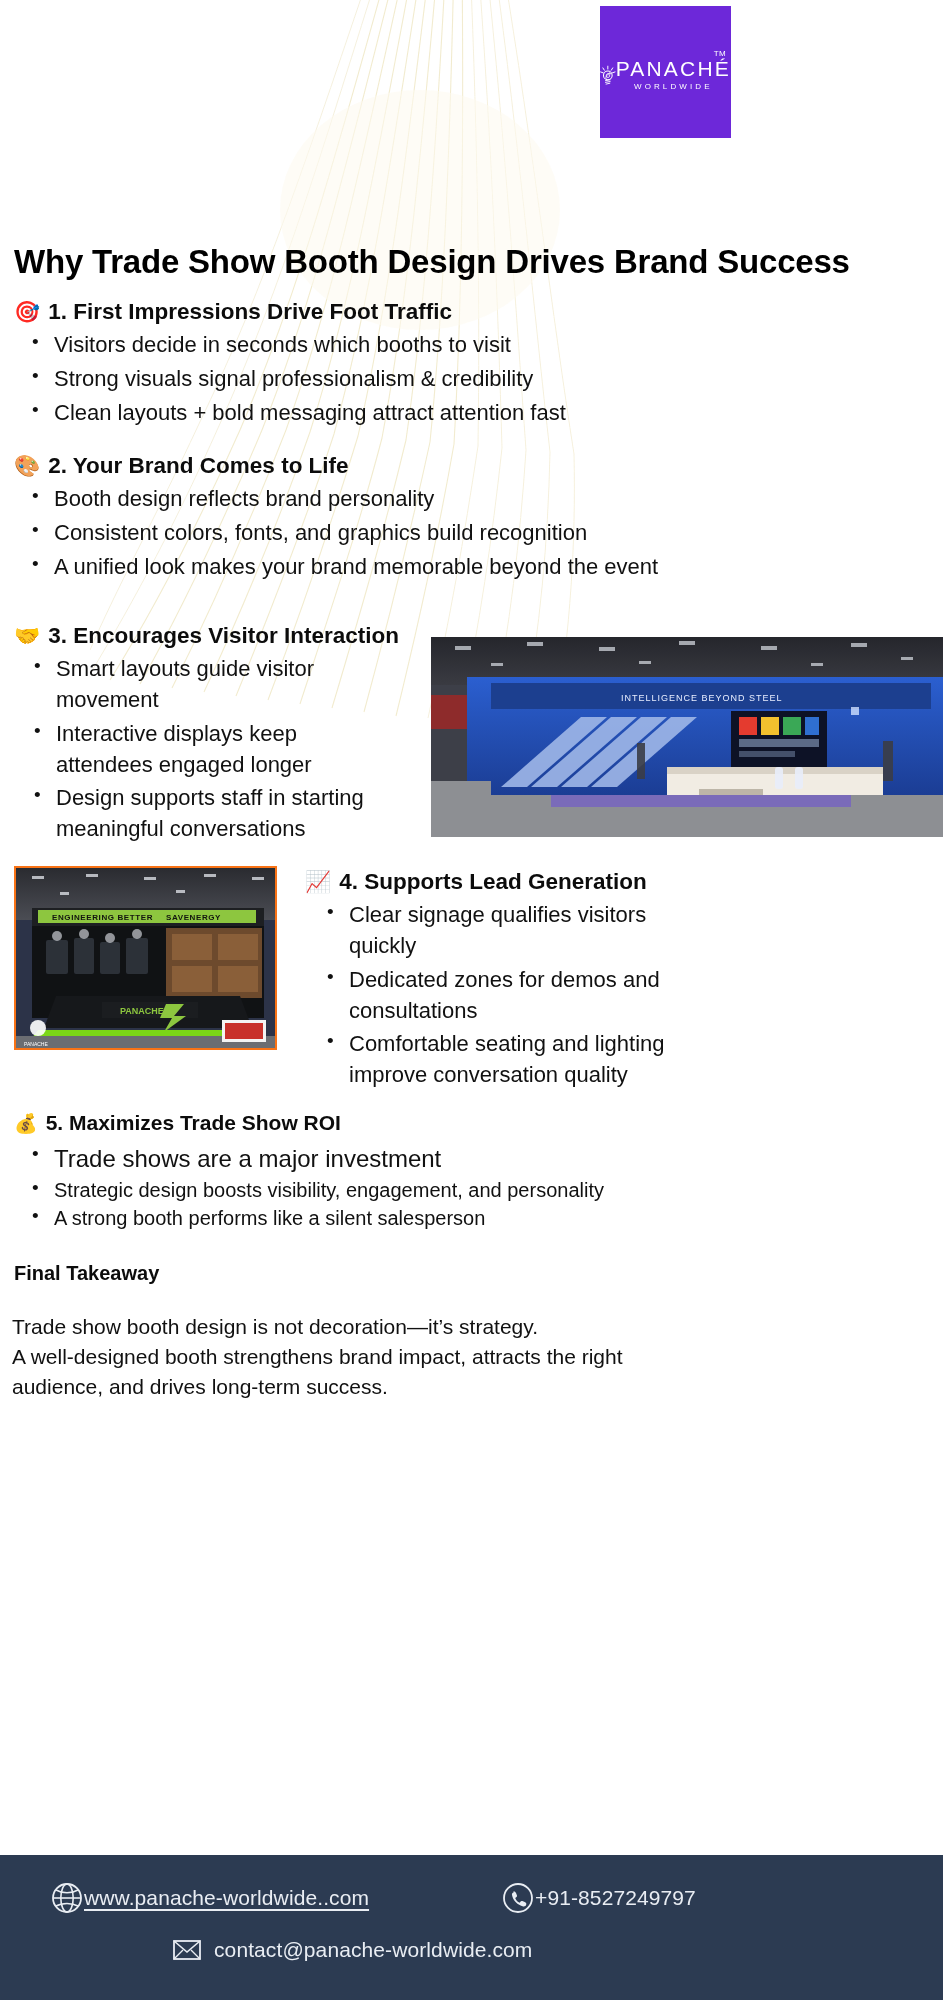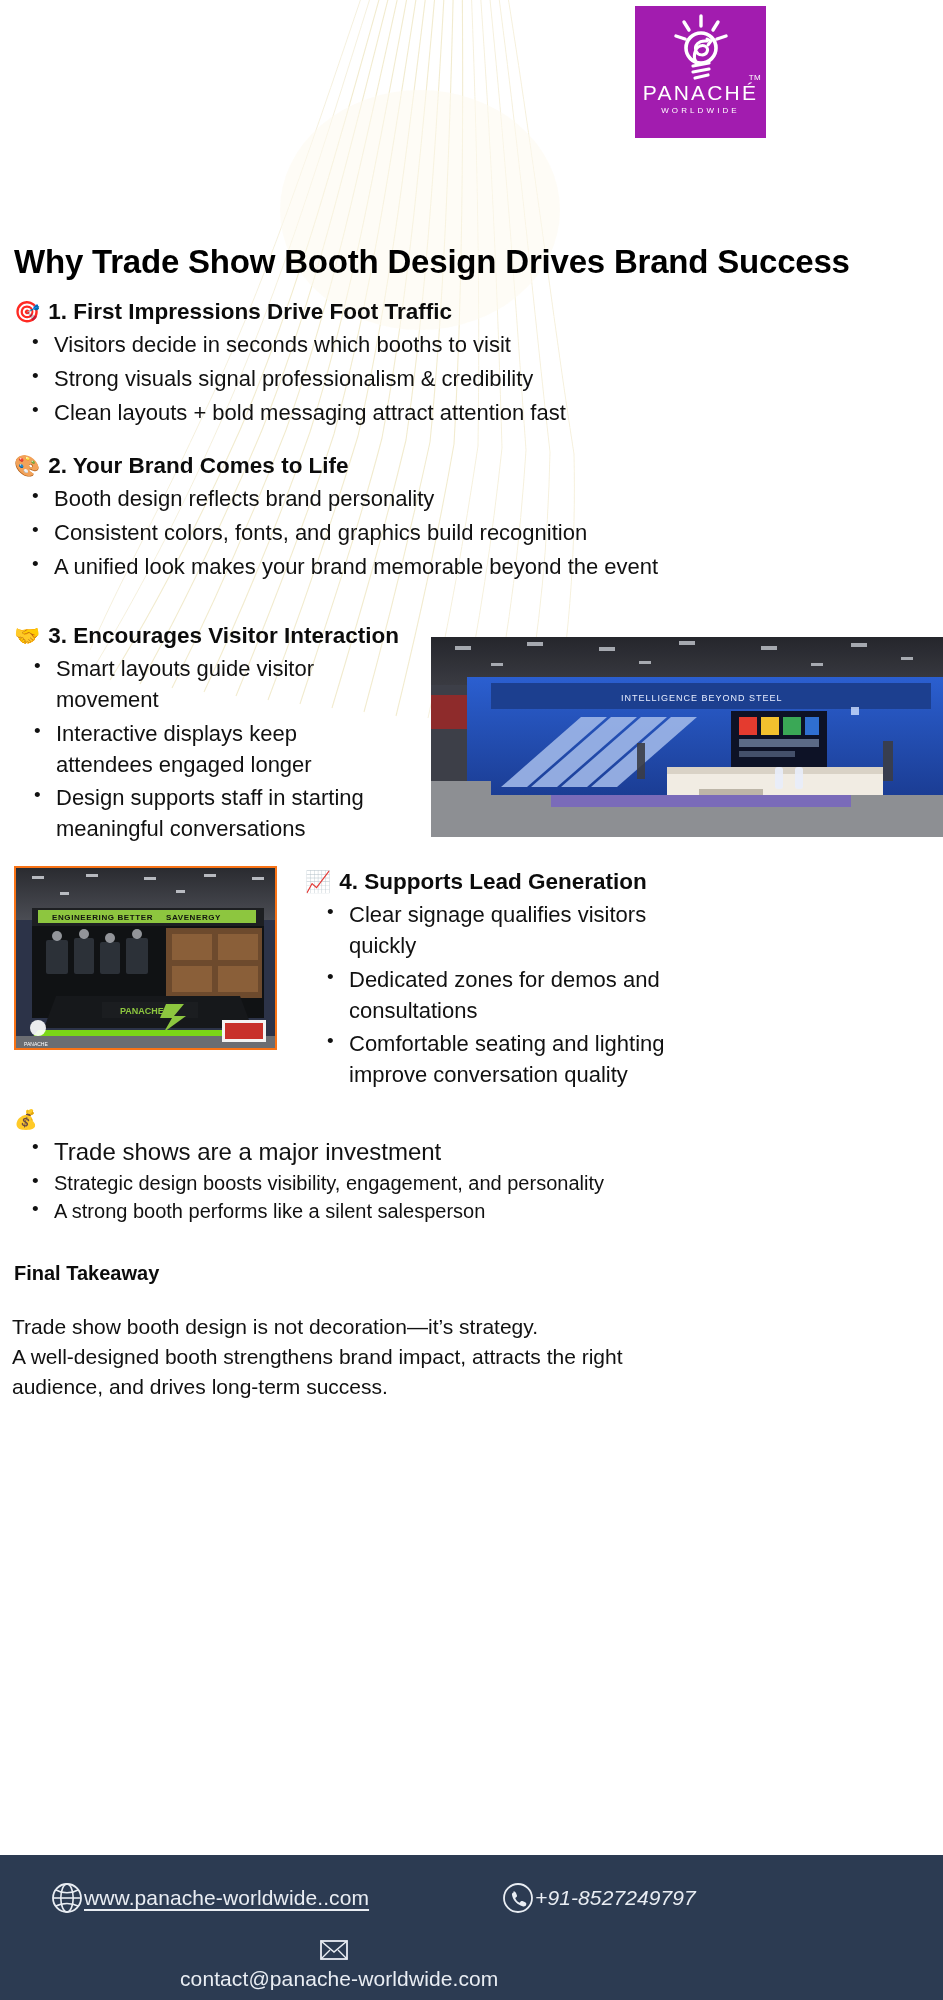--- a/index.html
+++ b/index.html
@@ -36,28 +36,27 @@
     box-sizing: border-box;
   }
 
   
   .logo-box {
     position: absolute;
     left: 600px;
     top: 6px;
     width: 131px;
     height: 132px;
-    background: #a21caf;
+    background: #6d28d9;
     display: flex;
-    flex-direction: column;
+    flex-direction: row;
     align-items: center;
     justify-content: flex-start;
     padding-top: 8px;
     box-sizing: border-box;
-    margin-left: 35px;
   }
   .logo-bulb { width: 54px; height: 72px; display:block; }
   .logo-wordmark {
     position: relative;
     width: 100%;
     text-align: center;
     margin-top: -4px;
   }
   .logo-name {
     color: #ffffff;
@@ -176,22 +175,22 @@
   .footer-row1 {
     position: absolute;
     top: 26px;
     left: 0;
     width: 943px;
     display: flex;
     align-items: center;
   }
   .f-item { display: flex; align-items: center; }
   .f-web { margin-left: 50px; }
-  .f-phone { margin-left: 132px; font-style: italic; }
-  .f-mail { justify-content: center; margin-top: 78px; margin-left: 170px; position:absolute; top:0; left:0;flex-direction:column;}
+  .f-phone { margin-left: 132px; }
+  .f-mail { justify-content: center; margin-top: 78px; margin-left: 170px; position:absolute; top:0; left:0;}
   .f-text {
     font-size: 21px;
     letter-spacing: .1px;
     color: #e9edf3;
   }
   .f-link { text-decoration: underline; text-underline-offset: 4px; }
   .f-icon { width: 34px; height: 34px; display: block; }
 </style>
 </head>
 <body>
@@ -417,20 +416,21 @@
     <ul class="bullets" style="padding-left:44px">
       <li style="max-width:345px">Clear signage qualifies visitors quickly</li>
       <li style="max-width:380px">Dedicated zones for demos and consultations</li>
       <li style="max-width:375px">Comfortable seating and lighting improve conversation quality</li>
     </ul>
   </div>
 
   <div class="section" style="top:1110px; width:760px;">
     <div class="sec-head" style="font-size:21px;">
       <span class="sec-emoji" style="font-size:19px">💰</span>
+      <span>5. Maximizes Trade Show ROI</span>
     </div>
     <ul class="bullets tight" style="padding-left:40px; margin-top:6px;">
       <li style="font-size:24px">Trade shows are a major investment</li>
       <li style="font-size:20px">Strategic design boosts visibility, engagement, and personality</li>
       <li style="font-size:20px">A strong booth performs like a silent salesperson</li>
     </ul>
   </div>
 
   <div class="final-head">Final Takeaway</div>
   <div class="final-body">

